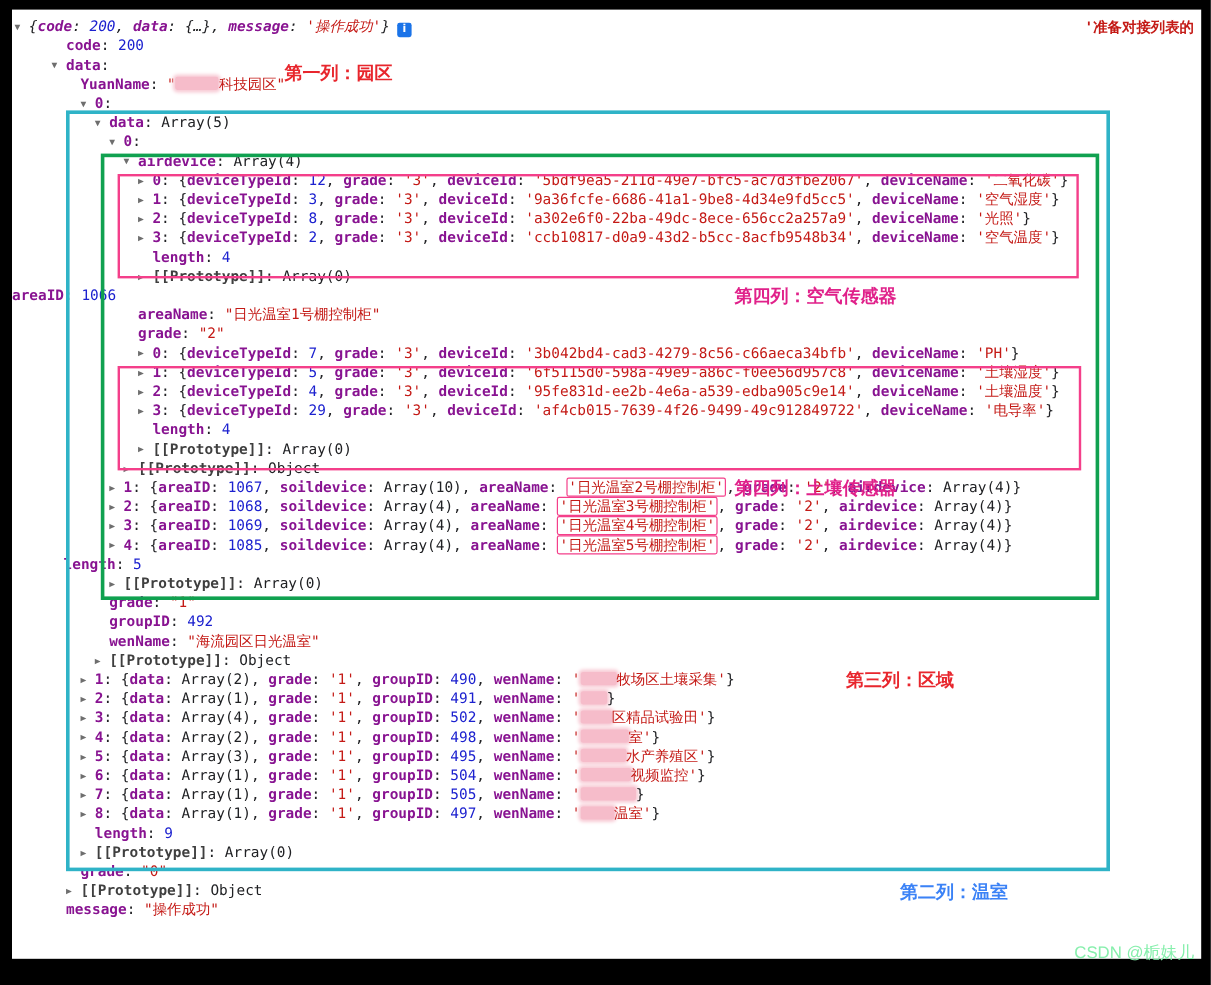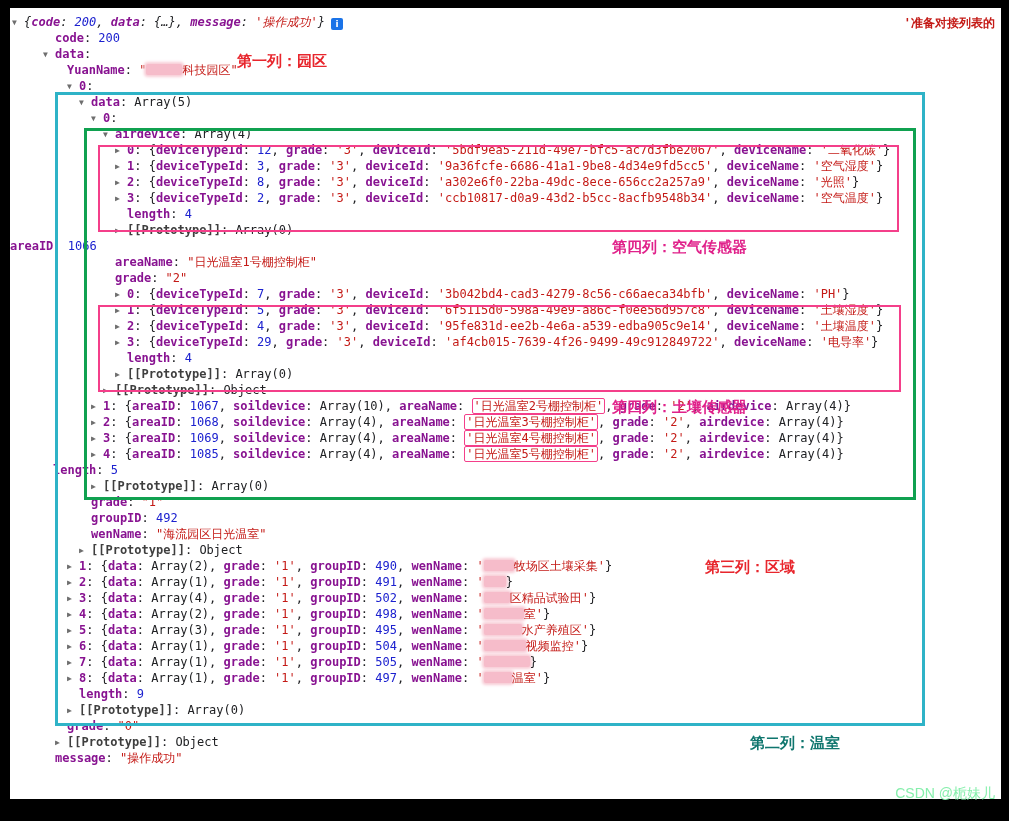--- a/index.html
+++ b/index.html
@@ -80,17 +80,17 @@
     </div>
   <div class="overlay" id="overlay">
       <div class="box" style="left: 45px; top: 84px; width: 870px; height: 634px; border-color: rgb(47, 179, 199); border-width: 3px;"></div>
       <div class="box" style="left: 74px; top: 120px; width: 832px; height: 372px; border-color: rgb(16, 161, 80); border-width: 3px;"></div>
       <div class="box" style="left: 88px; top: 137px; width: 801px; height: 87px; border-color: rgb(244, 63, 138); border-width: 2px;"></div>
       <div class="box" style="left: 88px; top: 297px; width: 803px; height: 87px; border-color: rgb(244, 63, 138); border-width: 2px;"></div>
       <div class="note" style="left: 227px; top: 44px; color: rgb(232, 38, 45);">第一列：园区</div>
       <div class="note" style="left: 602px; top: 230px; color: rgb(224, 33, 138);">第四列：空气传感器</div>
       <div class="note" style="left: 602px; top: 390px; color: rgb(224, 33, 138);">第四列：土壤传感器</div>
       <div class="note" style="left: 695px; top: 502px; color: rgb(232, 38, 45); margin-top: 48px;">第三列：区域</div>
-      <div class="note" style="left: 740px; top: 726px; color: #0f766e; font-family: Liberation Serif, serif;">第二列：温室</div>
+      <div class="note" style="left: 740px; top: 726px; color: #3b82f6; font-family: Liberation Serif, serif;">第二列：温室</div>
     </div>
   <div class="tr-note">'准备对接列表的</div>
 </div>
 <div class="watermark">CSDN @栀妹儿</div>
 
 </body></html>

